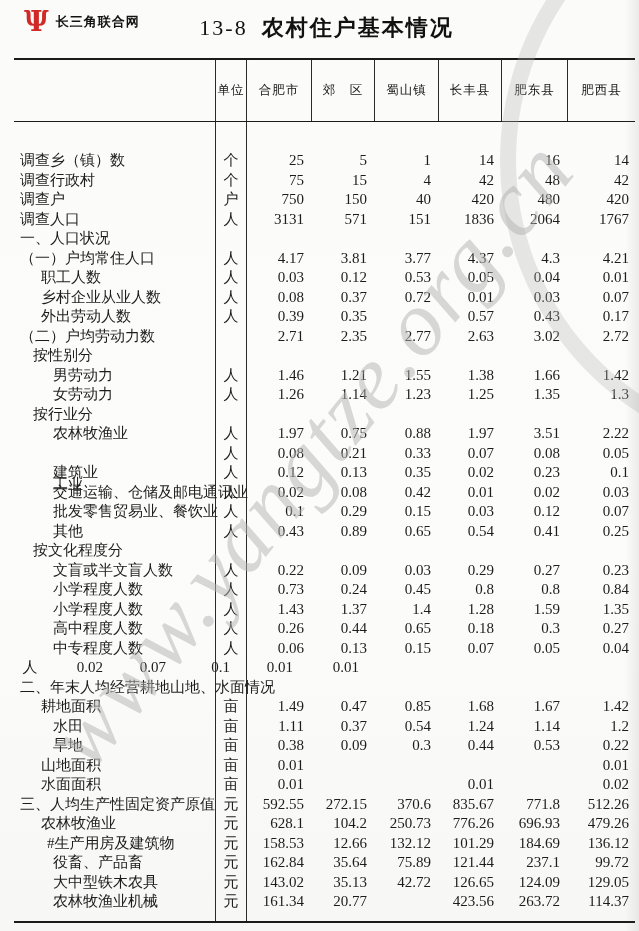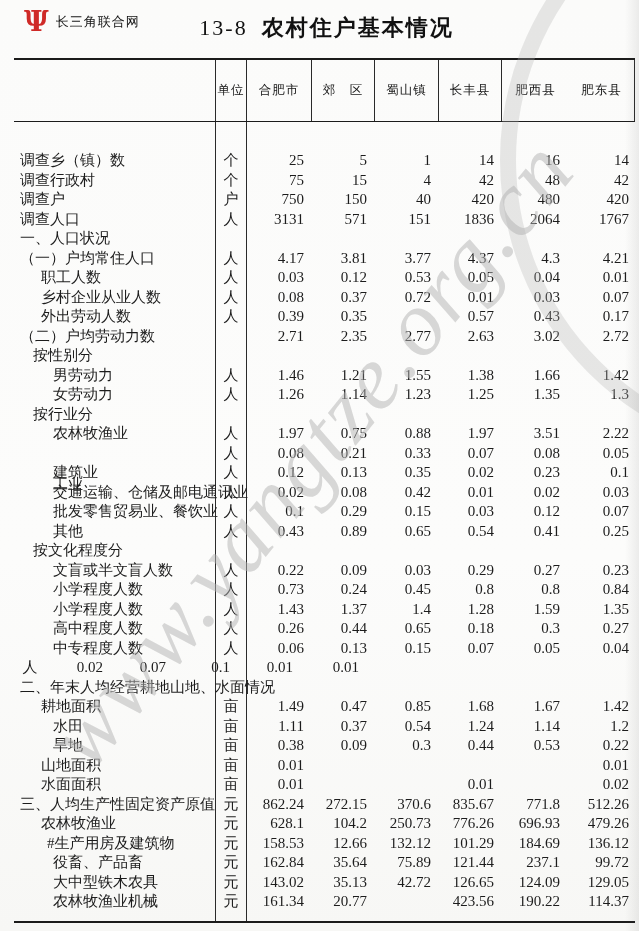--- a/index.html
+++ b/index.html
@@ -12,21 +12,21 @@
     position:relative;width:639px;height:931px;
     background:linear-gradient(180deg,#fbfbfa 0%,#fcfcfb 60%,#f7f7f5 100%);
     overflow:hidden;color:#1c1c1c;
   }
   
   .logo{position:absolute;left:24px;top:8px;display:flex;align-items:center;gap:7px;}
   .logo-mark{
     color:#cf2a27;font-size:27px;font-weight:bold;line-height:28px;
     font-family:"DejaVu Serif",serif;
   }
-  .logo-text{font-size:13px;font-weight:normal;color:#121212;letter-spacing:1px;}
+  .logo-text{font-size:13px;font-weight:bold;color:#121212;letter-spacing:1px;}
   
   .title{
     position:absolute;top:13px;left:0;width:639px;text-align:center;text-indent:14px;
     font-size:22px;color:#111;white-space:nowrap;
   }
   .title .num{font-weight:normal;letter-spacing:2px;}
   .title .cjk{font-weight:bold;margin-left:14px;letter-spacing:2px;}
   
   *{box-sizing:border-box;}
   .table-wrap{position:absolute;left:14px;top:58px;width:621px;height:866px;}
@@ -93,22 +93,22 @@
 
   <div class="table-wrap">
     <div class="rule top"></div>
     <div class="thead" id="thead">
         <div class="th" style="width: 201px;"></div>
         <div class="th b-l b-r" style="width: 32px;">单位</div>
         <div class="th b-r" style="width: 65px;">合肥市</div>
         <div class="th b-r" style="width: 63px;">郊　区</div>
         <div class="th b-r" style="width: 64px;">蜀山镇</div>
         <div class="th b-r" style="width: 63px;">长丰县</div>
+        <div class="th b-r" style="width: 66px;">肥东县</div>
         <div class="th" style="width: 67px;">肥西县</div>
-        <div class="th b-r" style="width: 66px;">肥东县</div>
       </div>
     <div class="rule mid"></div>
     <div class="vline v1"></div>
     <div class="vline v2"></div>
     <div class="tbody" id="tbody">
         <div class="tr">
           <div class="td label" style="padding-left: 6px;">调查乡（镇）数</div>
           <div class="td unit">个</div>
           <div class="td val c1">25</div>
           <div class="td val c2">5</div>
@@ -432,21 +432,21 @@
           <div class="td val c1">0.01</div>
           <div class="td val c2"></div>
           <div class="td val c3"></div>
           <div class="td val c4">0.01</div>
           <div class="td val c5"></div>
           <div class="td val c6">0.02</div>
         </div>
         <div class="tr">
           <div class="td label" style="padding-left: 6px;">三、人均生产性固定资产原值</div>
           <div class="td unit">元</div>
-          <div class="td val c1">862.24</div>
+          <div class="td val c1">592.55</div>
           <div class="td val c2">272.15</div>
           <div class="td val c3">370.6</div>
           <div class="td val c4">835.67</div>
           <div class="td val c5">771.8</div>
           <div class="td val c6">512.26</div>
         </div>
         <div class="tr">
           <div class="td label" style="padding-left: 27px;">农林牧渔业</div>
           <div class="td unit">元</div>
           <div class="td val c1">628.1</div>
@@ -486,21 +486,21 @@
           <div class="td val c5">124.09</div>
           <div class="td val c6">129.05</div>
         </div>
         <div class="tr">
           <div class="td label" style="padding-left: 39px;">农林牧渔业机械</div>
           <div class="td unit">元</div>
           <div class="td val c1">161.34</div>
           <div class="td val c2">20.77</div>
           <div class="td val c3"></div>
           <div class="td val c4">423.56</div>
-          <div class="td val c5">190.22</div>
+          <div class="td val c5">263.72</div>
           <div class="td val c6">114.37</div>
         </div>
       </div>
     <div class="rule bottom"></div>
   </div>
 
   <div class="wm-arc"></div>
   <div class="watermark">www.yangtze.org.cn</div>
   <div class="edge-shade"></div>
 

